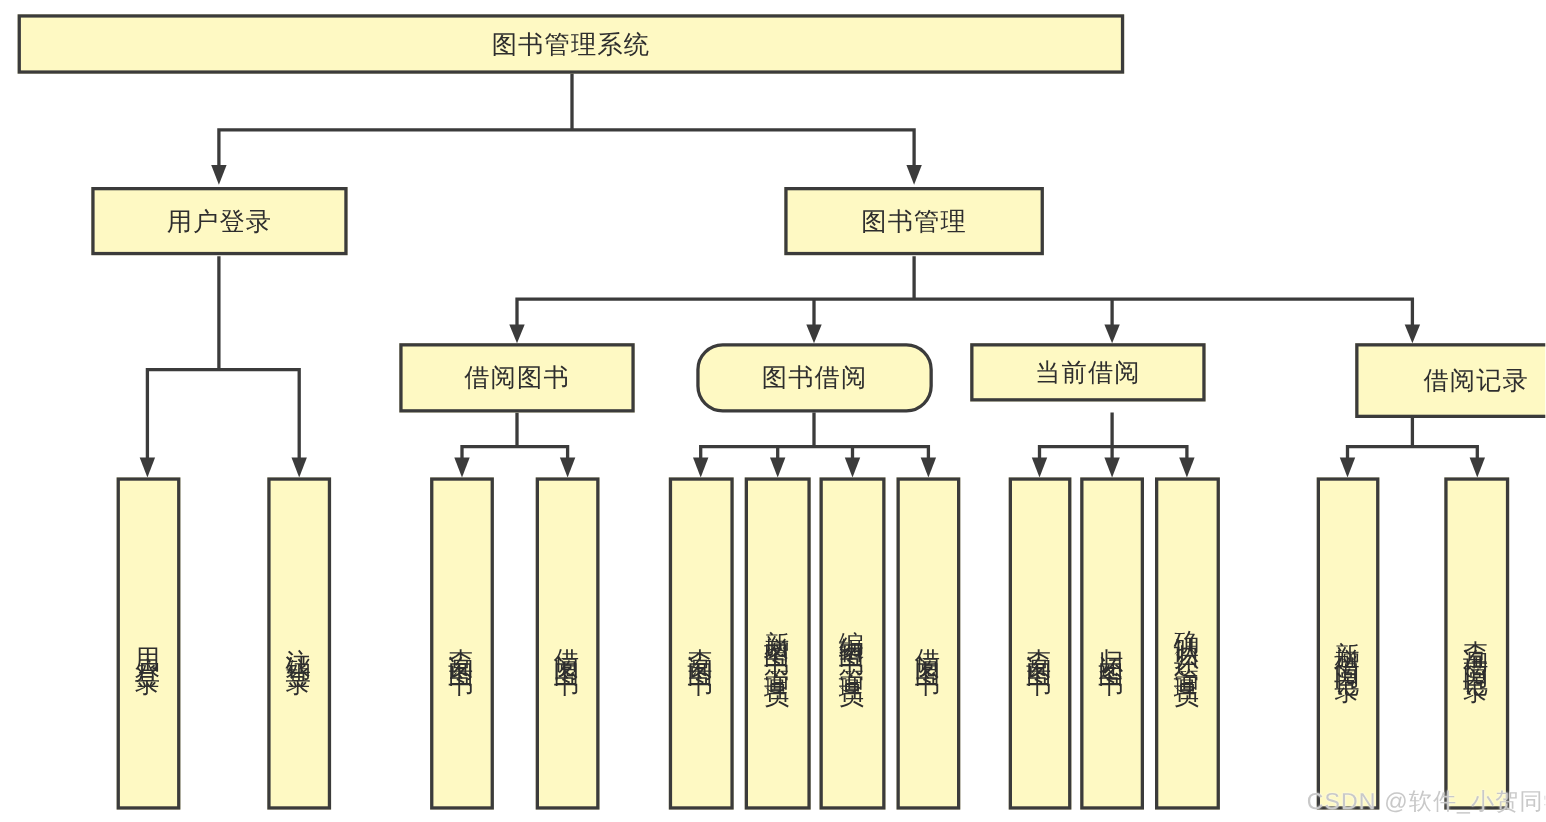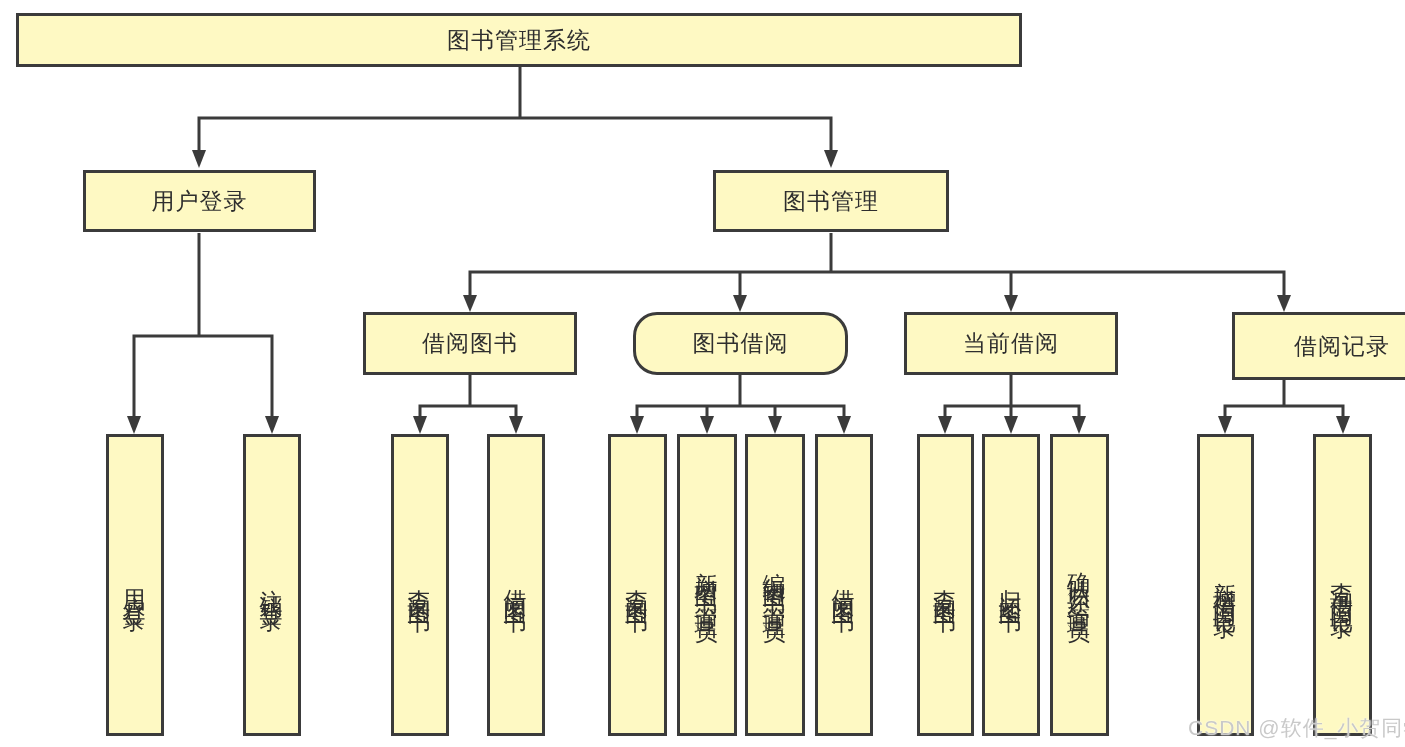--- a/index.html
+++ b/index.html
@@ -102,21 +102,21 @@
     </g>
   </svg>
 
   <div class="box" style="left:16px; top:13px; width:1006px; height:54px;">图书管理系统</div>
 
   <div class="box" style="left:83px; top:170px; width:233px; height:62px;">用户登录</div>
   <div class="box" style="left:713px; top:170px; width:236px; height:62px;">图书管理</div>
 
   <div class="box" style="left:363px; top:312px; width:214px; height:63px;">借阅图书</div>
   <div class="box" style="left:633px; top:312px; width:215px; height:63px;border-radius:24px;">图书借阅</div>
-  <div class="box" style="left:904px; top:312px; width:214px; height:63px;">当前借阅</div>
+  <div class="box" style="left:882px; top:312px; width:214px; height:53px;">当前借阅</div>
   <div class="box" style="left:1232px; top:312px; width:220px; height:68px;">借阅记录</div>
 
   <div class="box vbox" style="left:106px; top:434px; width:58px; height:302px;">用户登录</div>
   <div class="box vbox" style="left:243px; top:434px; width:58px; height:302px;">注销登录</div>
 
   <div class="box vbox" style="left:391px; top:434px; width:58px; height:302px;">查询图书</div>
   <div class="box vbox" style="left:487px; top:434px; width:58px; height:302px;">借阅图书</div>
 
   <div class="box vbox" style="left:608px; top:434px; width:59px; height:302px;">查询图书</div>
   <div class="box vbox" style="left:677px; top:434px; width:60px; height:302px;">新增图书（管理员）</div>

